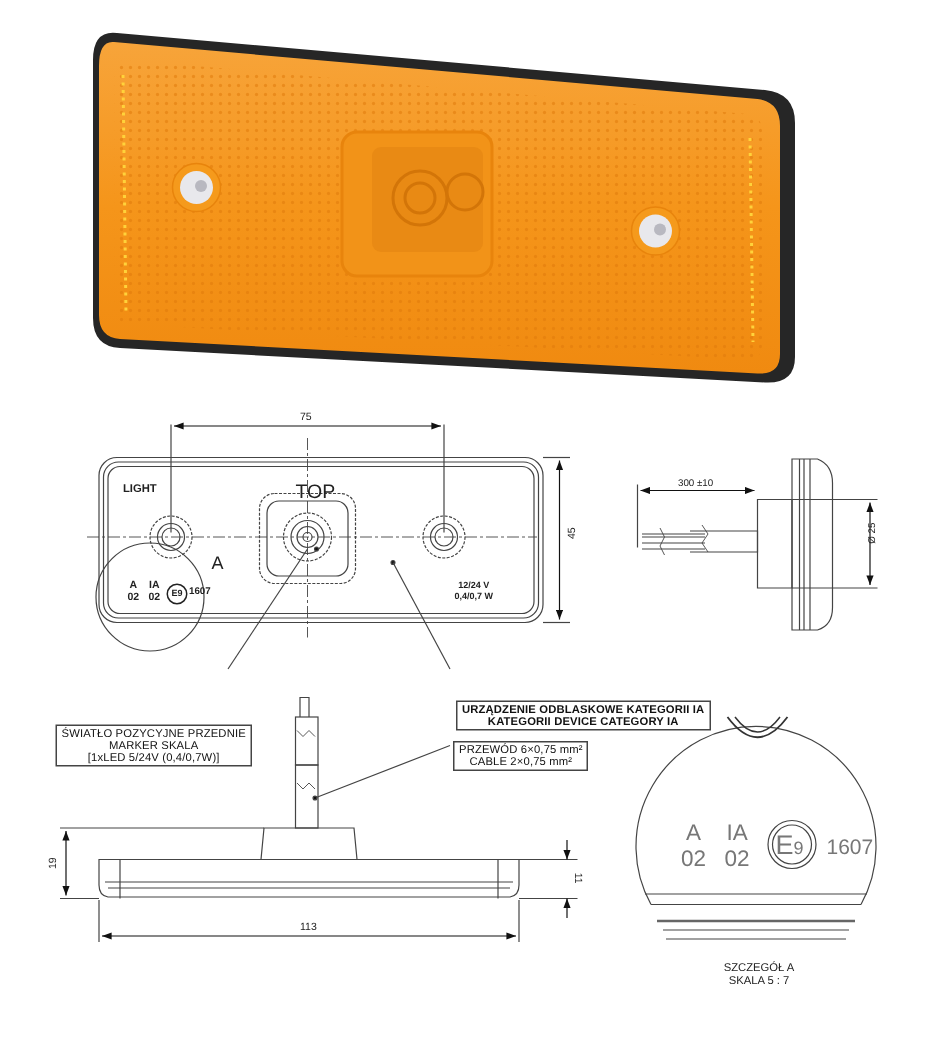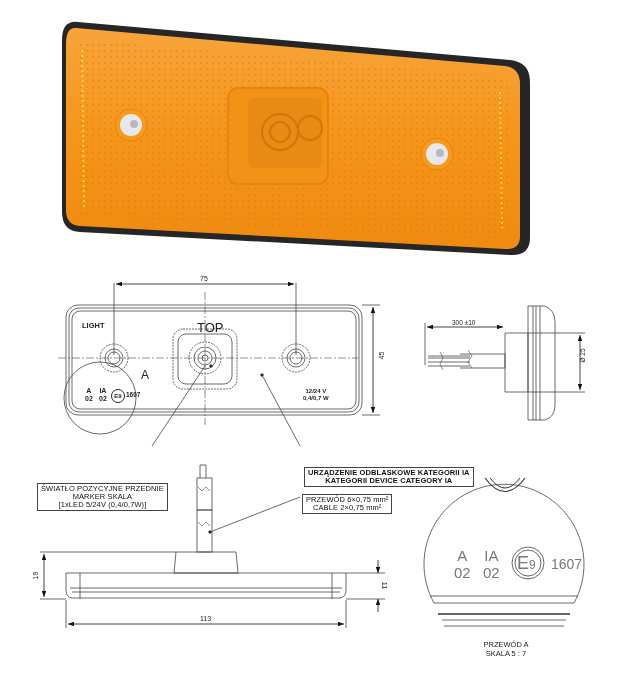--- a/index.html
+++ b/index.html
@@ -201,15 +201,15 @@
 </div>
 <div class="lbl" style="left:483px;top:547px;font-size:15px;color:#777;text-align:center;line-height:17px;">
   <span>IA</span><br>
   <span>02</span>
 </div>
 <div class="lbl" style="left:517px;top:553px;color:#777;">
   <span style="font-size:18px;">E</span><span style="font-size:12px;">9</span>
 </div>
 <div class="lbl" style="left:551px;top:556px;font-size:14px;color:#777;">1607</div>
 <div class="lbl" style="left:478px;top:640px;font-size:7.5px;text-align:center;line-height:9px;width:56px;">
-  <span>PRZEWÓD A</span><br>
+  <span>SZCZEGÓŁ A</span><br>
   <span>SKALA 5 : 7</span>
 </div>
 
 </body></html>

